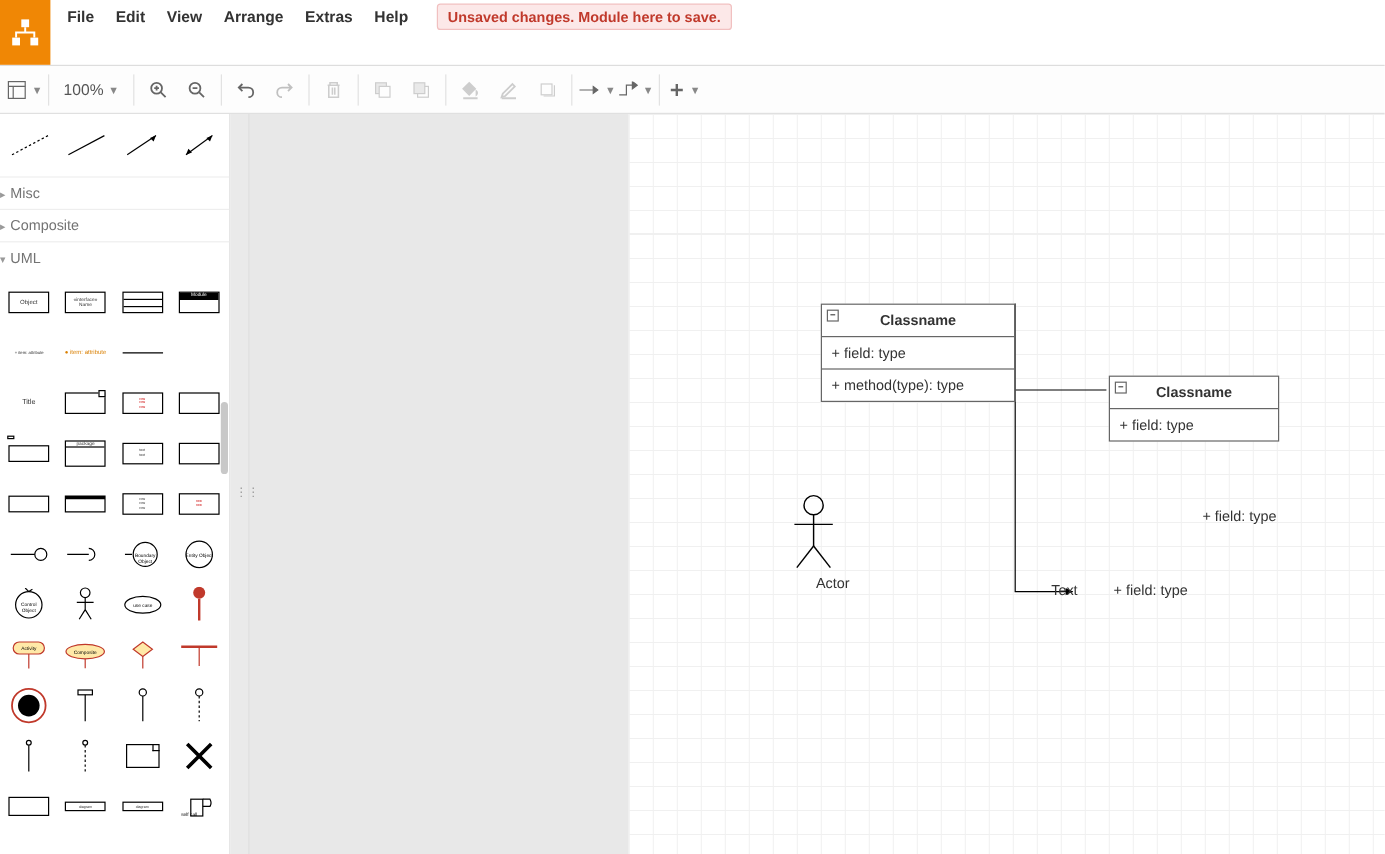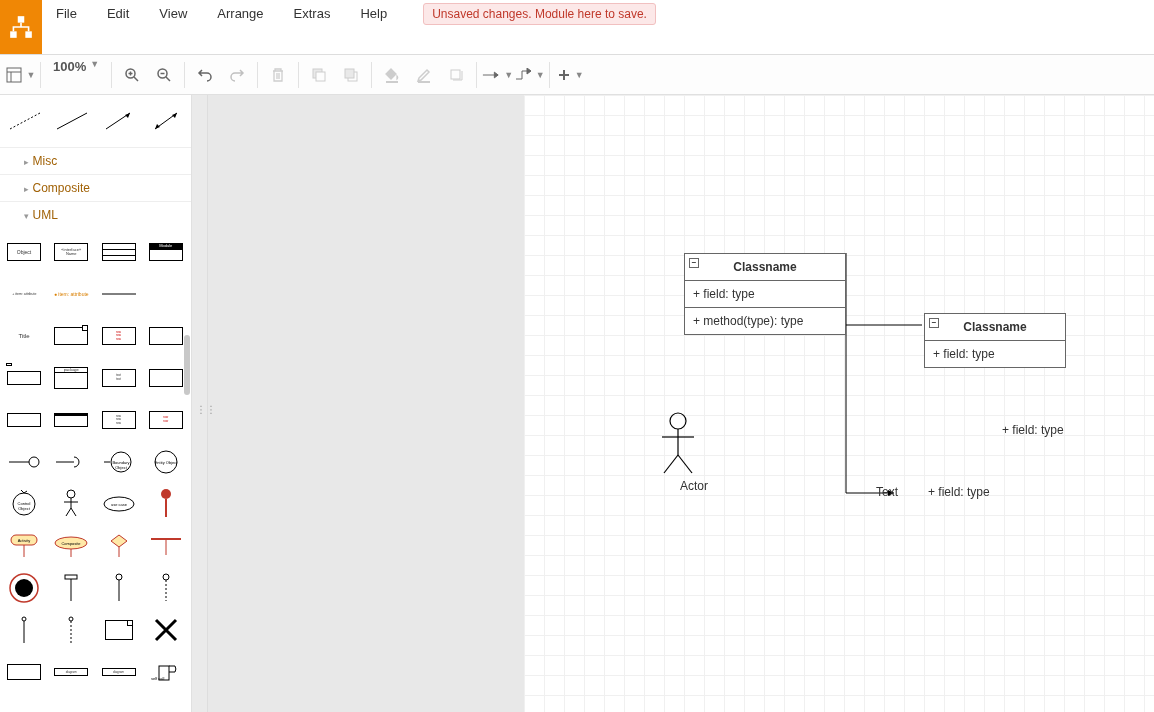--- a/index.html
+++ b/index.html
@@ -2,33 +2,33 @@
 <html><head>
 <meta charset="utf-8">
 <style>
 * { box-sizing: border-box; margin: 0; padding: 0; }
 body { font-family: Arial, Helvetica, sans-serif; font-size: 13px; color: #333; background: #fff; overflow: hidden; width: 1154px; height: 712px; }
 .header { display: flex; align-items: flex-start; border-bottom: 1px solid #ddd; }
 .logo { width: 42px; height: 54px; background: #f08705; display: flex; align-items: center; justify-content: center; }
 .logo svg { width: 26px; height: 28px; }
 .head-right { flex: 1; }
 .title-row { padding: 4px 10px 0; font-size: 17px; color: #333; }
-.menu-row { display: flex; align-items: center; padding: 2px 6px 6px; gap: 14px; }
+.menu-row { display: flex; align-items: center; padding: 2px 6px 6px; gap: 2px; font-weight: bold; }
 .menu-item { padding: 4px 8px; cursor: pointer; font-size: 13px; }
 .save-banner { margin-left: 14px; background: #fce8e8; color: #c0392b; border: 1px solid #f1c0c0; border-radius: 3px; padding: 3px 8px; font-size: 12px; cursor: pointer; }
 .toolbar { display: flex; align-items: center; height: 40px; border-bottom: 1px solid #e0e0e0; padding: 0 4px; background: #fdfdfd; }
 .tbtn { width: 32px; height: 32px; display: flex; align-items: center; justify-content: center; color: #666; cursor: pointer; border-radius: 2px; }
 .tsep { width: 1px; height: 26px; background: #e2e2e2; margin: 0 4px; }
-.zoom { display: flex; padding: 0 8px; height: 32px; cursor: pointer; font-size: 13px; color: #555; font-weight: bold; }
+.zoom { display: flex; align-items: center; padding: 0 8px; height: 32px; cursor: pointer; font-size: 13px; color: #555; }
 .caret { margin-left: 4px; font-size: 9px; color: #888; }
 .main { display: flex; height: calc(712px - 54px - 40px); }
 .sidebar { width: 192px; border-right: 1px solid #e0e0e0; display: flex; flex-direction: column; background: #fff; position: relative; }
 .shape-row { display: flex; padding: 8px 6px; gap: 8px; }
 .shape-cell { width: 40px; height: 36px; display: flex; align-items: center; justify-content: center; }
-.cat { padding: 6px 24px; font-size: 12px; color: #a16207; cursor: pointer; border-top: 1px solid #eee; }
+.cat { padding: 6px 0; font-size: 12px; color: #737373; cursor: pointer; border-top: 1px solid #eee; }
 .cat::before { content: "▸"; font-size: 9px; margin-right: 4px; color: #999; display: inline-block; }
 .cat.open::before { content: "▾"; }
 .palette { flex: 1; overflow-y: auto; padding: 6px 4px; }
 .pgrid { display: grid; grid-template-columns: repeat(4, 1fr); gap: 6px; }
 .pcell { width: 40px; height: 36px; border: 1px solid transparent; display: flex; align-items: center; justify-content: center; font-size: 5px; color: #333; cursor: move; position: relative; }
 .pbox { width: 34px; height: 18px; border: 1px solid #000; background: #fff; display: flex; align-items: center; justify-content: center; font-size: 5px; line-height: 1; }
 .sb-scroll { position: absolute; right: 1px; top: 240px; width: 6px; height: 60px; background: #c8c8c8; border-radius: 3px; }
 .outline { width: 16px; background: #eaeaea; border-right: 1px solid #ddd; position: relative; }
 .outline-handle { position: absolute; top: 50%; left: 4px; width: 6px; height: 20px; color: #999; font-size: 10px; }
 .blank { width: 316px; background: #e8e8e8; }

